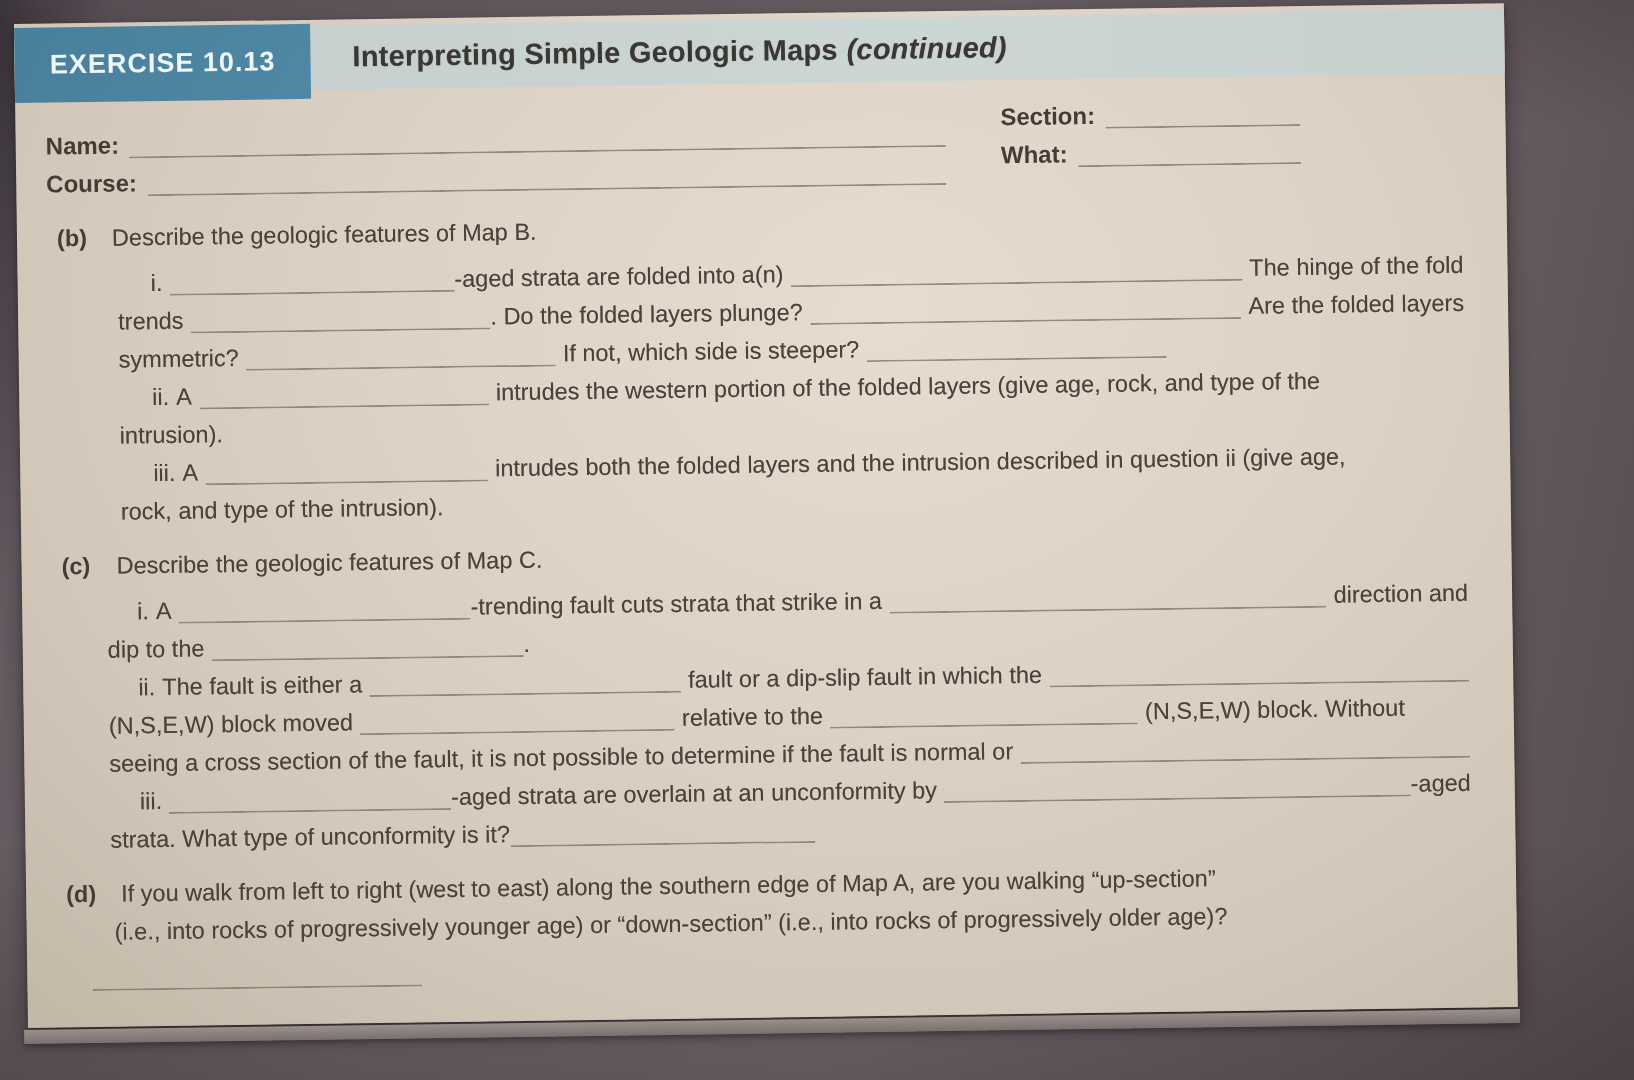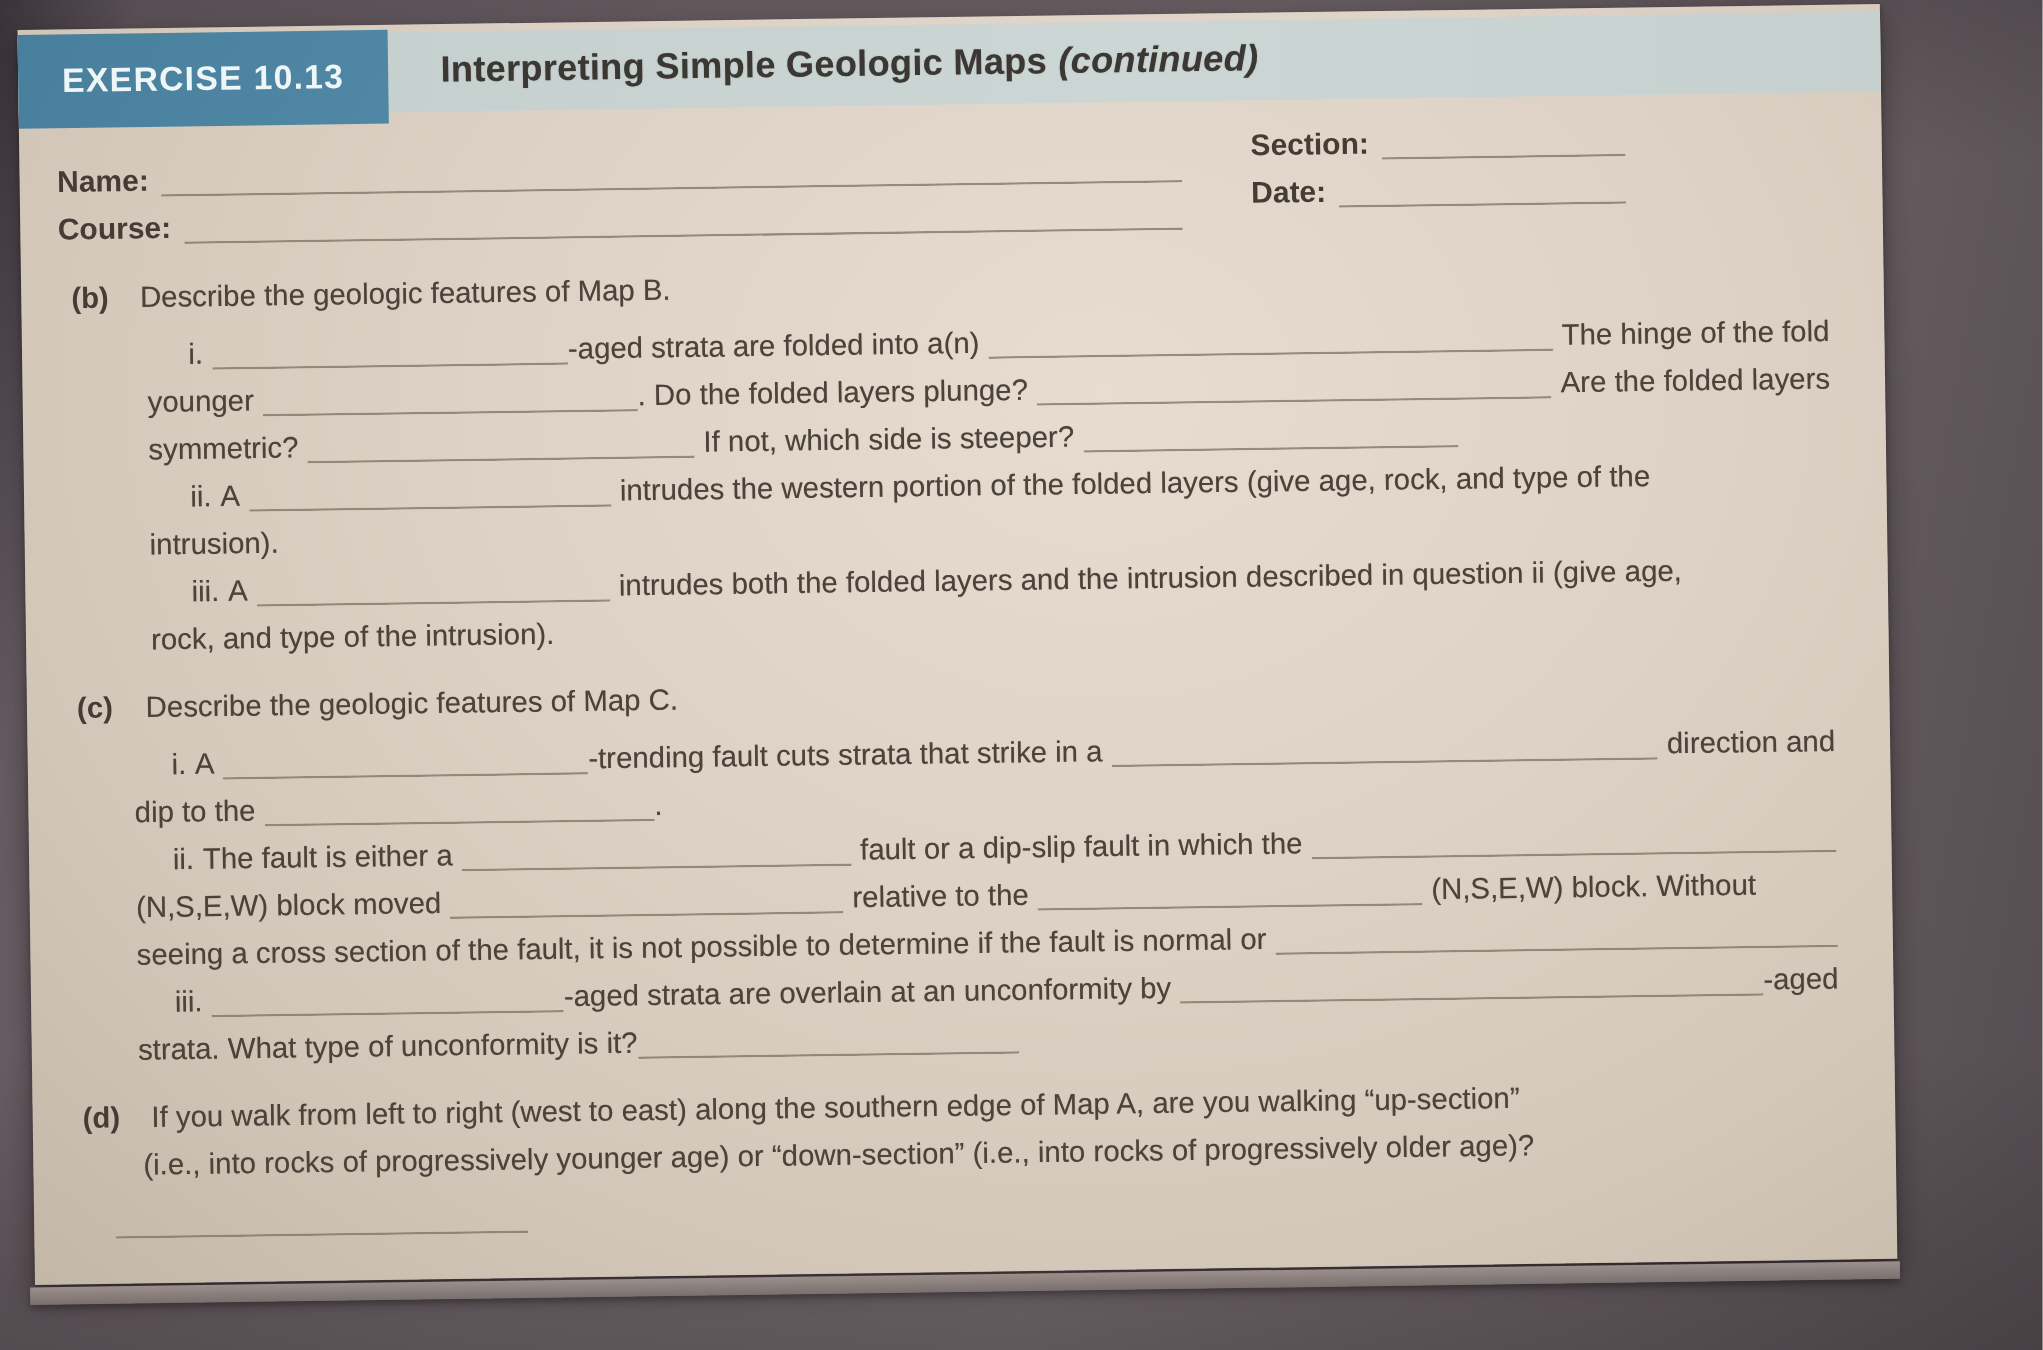--- a/index.html
+++ b/index.html
@@ -95,42 +95,42 @@
         <span class="flabel">Course:</span>
         <span class="blank fillb"></span>
       </div>
     </div>
     <div class="form-right">
       <div class="frow">
         <span class="flabel">Section:</span>
         <span class="blank fillb"></span>
       </div>
       <div class="frow">
-        <span class="flabel">Date:</span>
+        <span class="flabel">What:</span>
         <span class="blank fillb"></span>
       </div>
     </div>
   </div>
 
   <div class="content">
 
     <div class="row sec">
       <span class="sec-label">(b)</span>
       <span class="sec-head">Describe the geologic features of Map B.</span>
     </div>
 
     <div class="row num-b mt8">
       <span class="num t">i.</span>
       <span class="blank" style="width:285px"></span>
       <span class="t flush">-aged strata are folded into a(n)</span>
       <span class="blank grow"></span>
       <span class="t">The hinge of the fold</span>
     </div>
     <div class="row cont-b">
-      <span class="t">younger</span>
+      <span class="t">trends</span>
       <span class="blank" style="width:300px"></span>
       <span class="t flush">. Do the folded layers plunge?</span>
       <span class="blank grow"></span>
       <span class="t">Are the folded layers</span>
     </div>
     <div class="row cont-b">
       <span class="t">symmetric?</span>
       <span class="blank" style="width:310px"></span>
       <span class="t">If not, which side is steeper?</span>
       <span class="blank" style="width:300px"></span>

